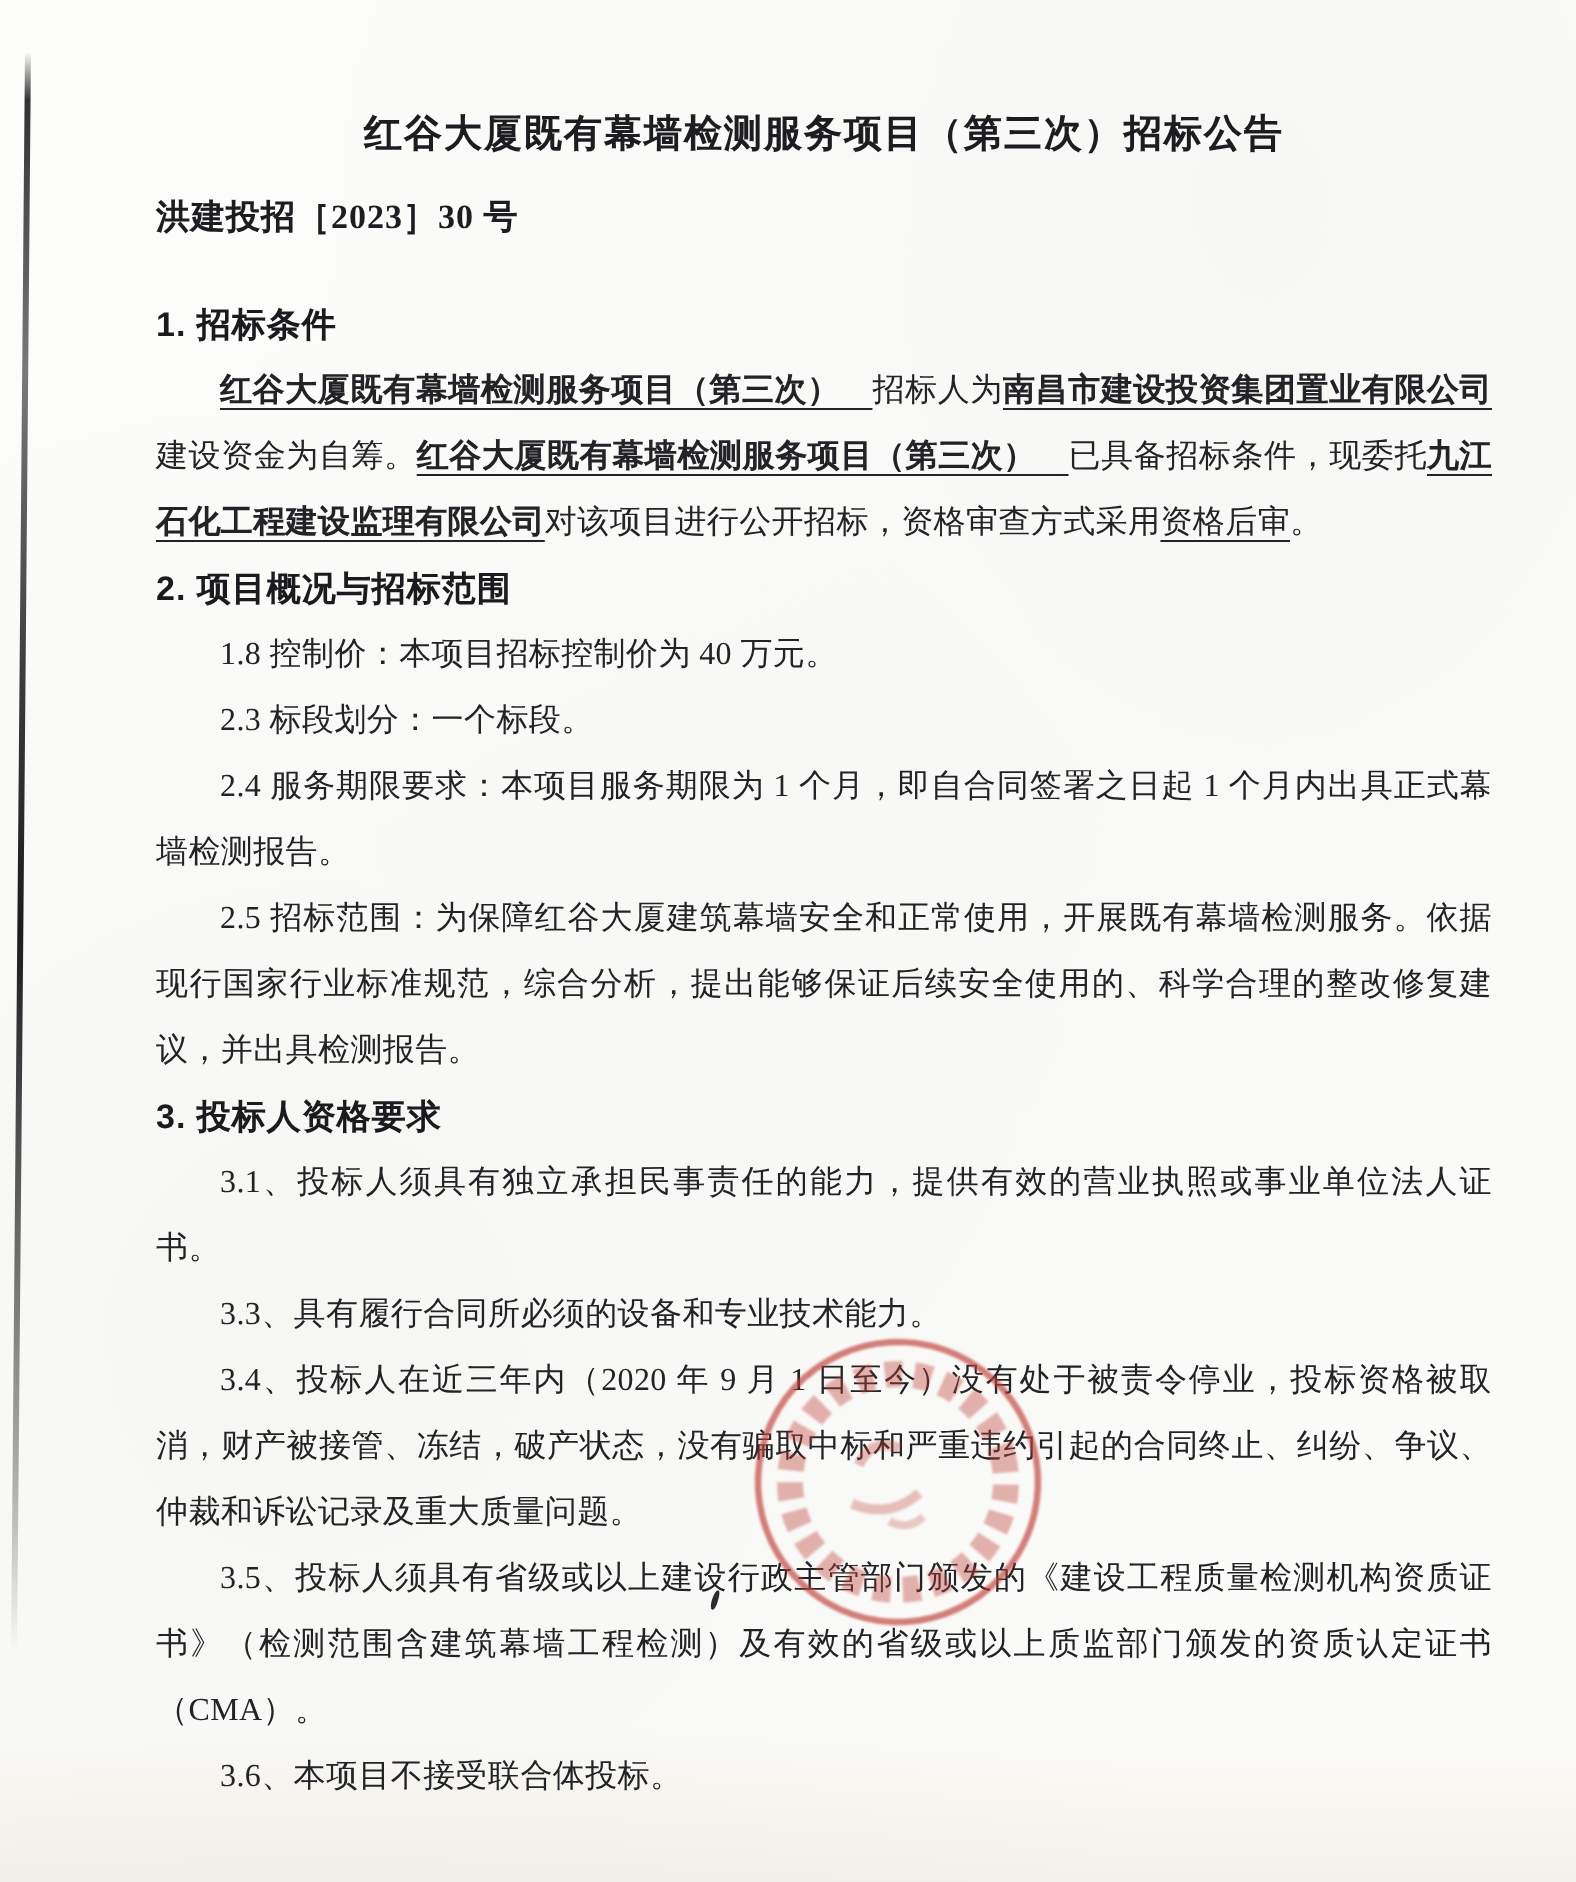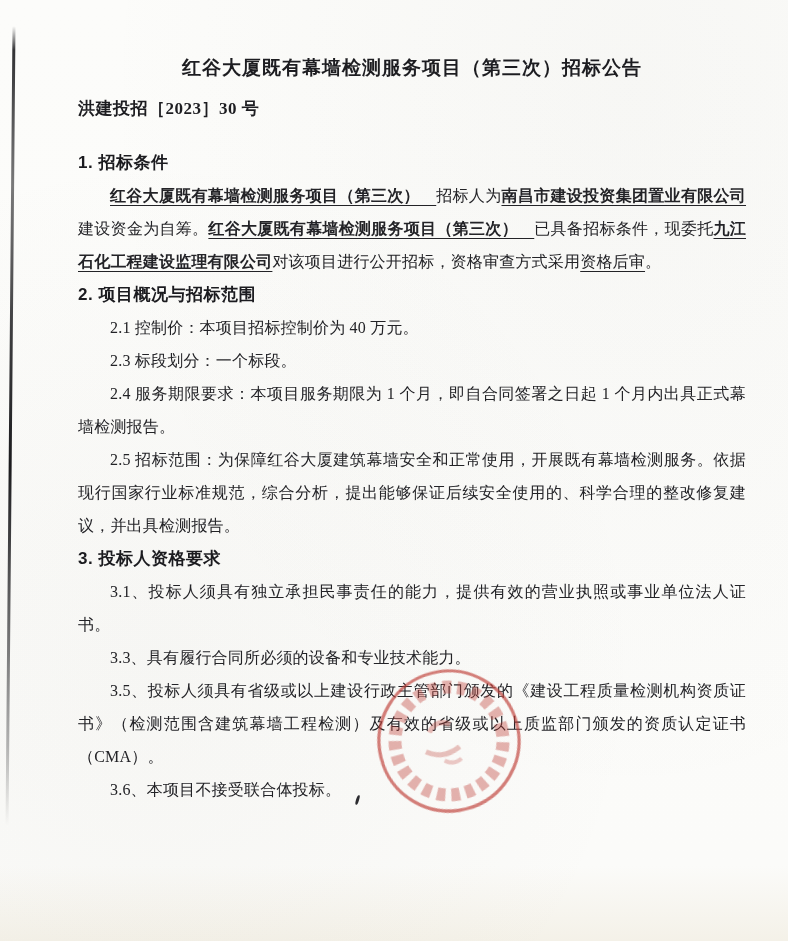--- a/index.html
+++ b/index.html
@@ -83,29 +83,30 @@
   <div class="doc">
     <h1 class="title">红谷大厦既有幕墙检测服务项目（第三次）招标公告</h1>
     <h2 class="docnum">洪建投招［2023］30 号</h2>
     <div class="sections">
         <section class="sec">
           <h3>1. 招标条件</h3>
           <p><span class="u b">红谷大厦既有幕墙检测服务项目（第三次）　</span><span>招标人为</span><span class="u b">南昌市建设投资集团置业有限公司</span><span>建设资金为自筹。</span><span class="u b">红谷大厦既有幕墙检测服务项目（第三次）　</span><span>已具备招标条件，现委托</span><span class="u b">九江石化工程建设监理有限公司</span><span>对该项目进行公开招标，资格审查方式采用</span><span class="u">资格后审</span><span>。</span></p>
         </section>
         <section class="sec">
           <h3>2. 项目概况与招标范围</h3>
-          <p><span>2.1 控制价：本项目招标控制价为 40 万元。</span></p>
+          <p><span>1.8 控制价：本项目招标控制价为 40 万元。</span></p>
           <p><span>2.3 标段划分：一个标段。</span></p>
           <p><span>2.4 服务期限要求：本项目服务期限为 1 个月，即自合同签署之日起 1 个月内出具正式幕墙检测报告。</span></p>
           <p><span>2.5 招标范围：为保障红谷大厦建筑幕墙安全和正常使用，开展既有幕墙检测服务。依据现行国家行业标准规范，综合分析，提出能够保证后续安全使用的、科学合理的整改修复建议，并出具检测报告。</span></p>
         </section>
         <section class="sec">
           <h3>3. 投标人资格要求</h3>
           <p><span>3.1、投标人须具有独立承担民事责任的能力，提供有效的营业执照或事业单位法人证书。</span></p>
           <p><span>3.3、具有履行合同所必须的设备和专业技术能力。</span></p>
+          <p><span>3.4、投标人在近三年内（2020 年 9 月 1 日至今）没有处于被责令停业，投标资格被取消，财产被接管、冻结，破产状态，没有骗取中标和严重违约引起的合同终止、纠纷、争议、仲裁和诉讼记录及重大质量问题。</span></p>
           <p><span>3.5、投标人须具有省级或以上建设行政主管部门颁发的《建设工程质量检测机构资质证书》（检测范围含建筑幕墙工程检测）及有效的省级或以上质监部门颁发的资质认定证书（CMA）。</span></p>
           <p><span>3.6、本项目不接受联合体投标。</span></p>
         </section>
       </div>
   </div>
 
   <div class="stamp">
     <svg viewBox="0 0 150 150" width="150" height="150">
       <g fill="none" stroke="#bf4038">
 

